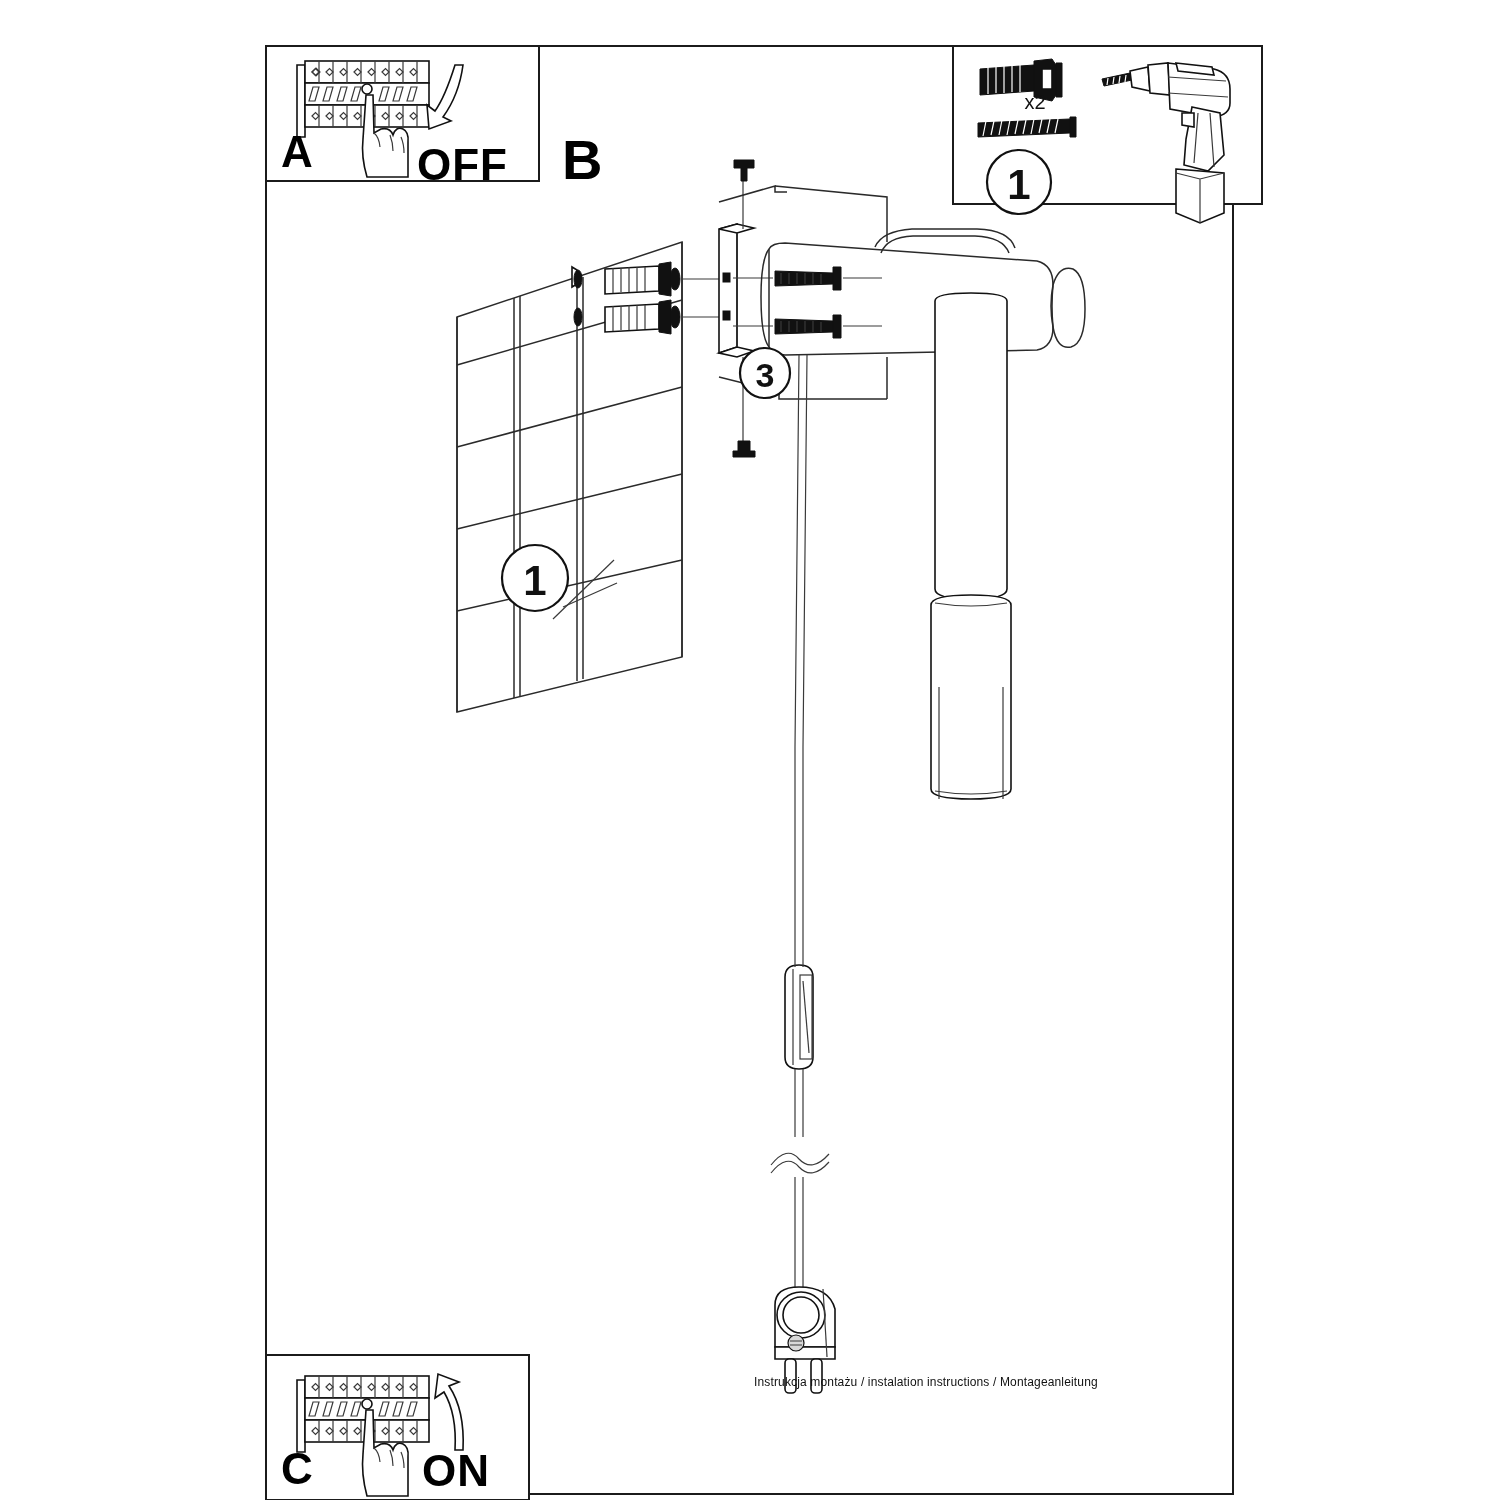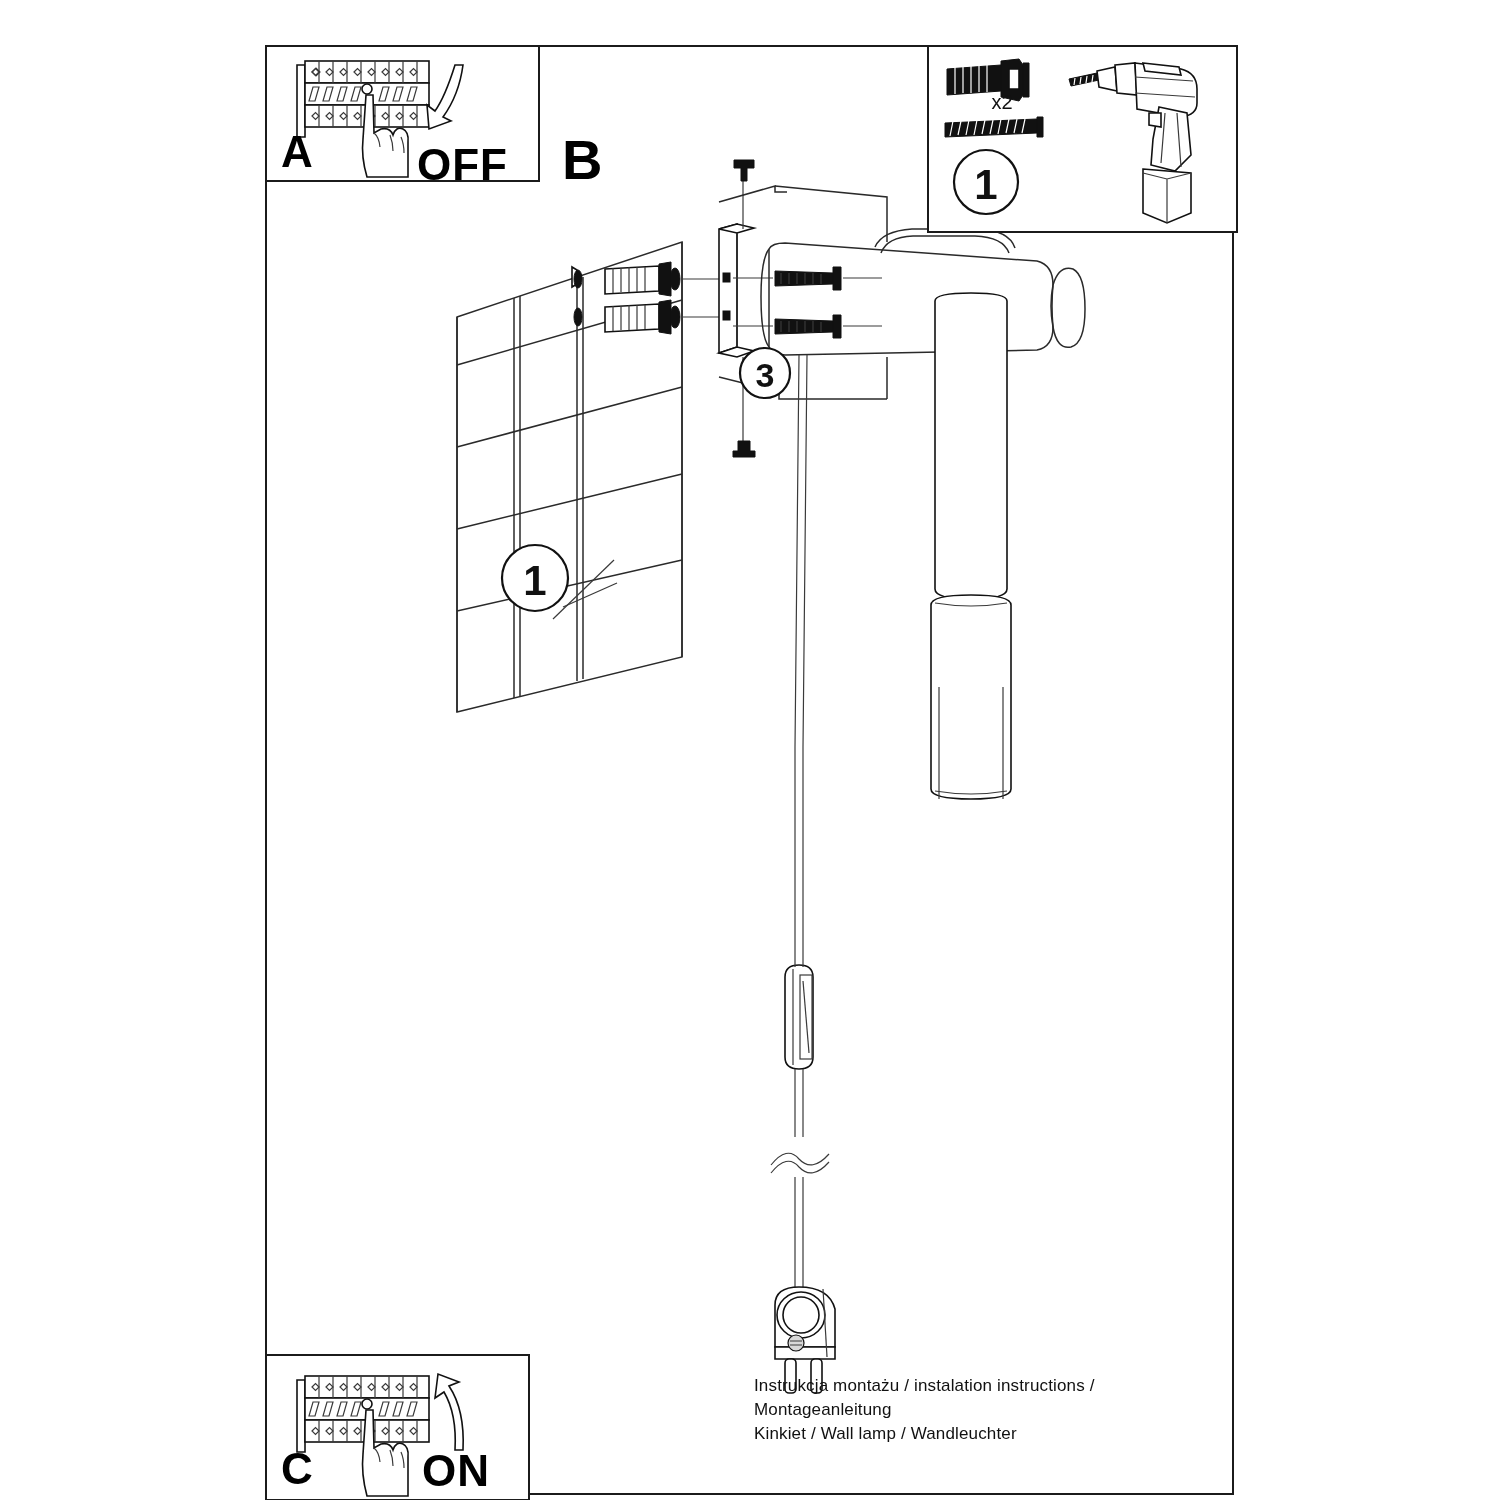--- a/index.html
+++ b/index.html
@@ -20,21 +20,21 @@
   }
   .panel{
     position:absolute;
     border:2px solid #1b1b1b;
     box-sizing:border-box;
     background:#fff;
   }
   
   #panel-a{ left:-2px; top:-2px; width:275px; height:137px; }
   #panel-c{ left:-2px; top:1307px; width:265px; height:147px; }
-  #panel-kit{ left:660px; top:-2px; width:311px; height:188px; }
+  #panel-kit{ left:685px; top:-2px; width:311px; height:160px;padding-left:8px; }
 
   .panel-letter{
     position:absolute;
     font-size:44px;
     font-weight:700;
     line-height:1;
     font-family:"Liberation Sans", sans-serif;
   }
   .big-word{
     position:absolute;
@@ -48,21 +48,21 @@
     position:absolute;
     left:295px;top:85px;
     font-size:56px;font-weight:700;line-height:1;
   }
 
   
   #footer-text{
     position:absolute;
     left:487px;top:1327px;
     width:470px;
-    font-size:17px;
+    font-size:12px;
     line-height:1.42;
     color:#111;
     letter-spacing:.15px;
   }
 
   
   svg{display:block;}
   .art{position:absolute;left:0;top:0;overflow:visible;}
   .ln{fill:none;stroke:#2a2a2a;stroke-width:1.5;}
   .ln-thin{fill:none;stroke:#3a3a3a;stroke-width:1.2;}
@@ -398,16 +398,15 @@
         <path class="fillw" d="M214 122 L262 126 L262 166 L238 176 L214 166 Z"></path>
         <path class="ln-thin" d="M238 132 L238 176 M214 126 L238 132 L262 126"></path>
       </g>
     </svg>
   </div>
 
   <div id="label-b">B</div>
 
   <div id="footer-text">
     <div>Instrukcja montażu / instalation instructions / Montageanleitung</div>
-    <div>Kinkiet / Wall lamp / Wandleuchter</div>
   </div>
 
 </div>
 
 </body></html>

